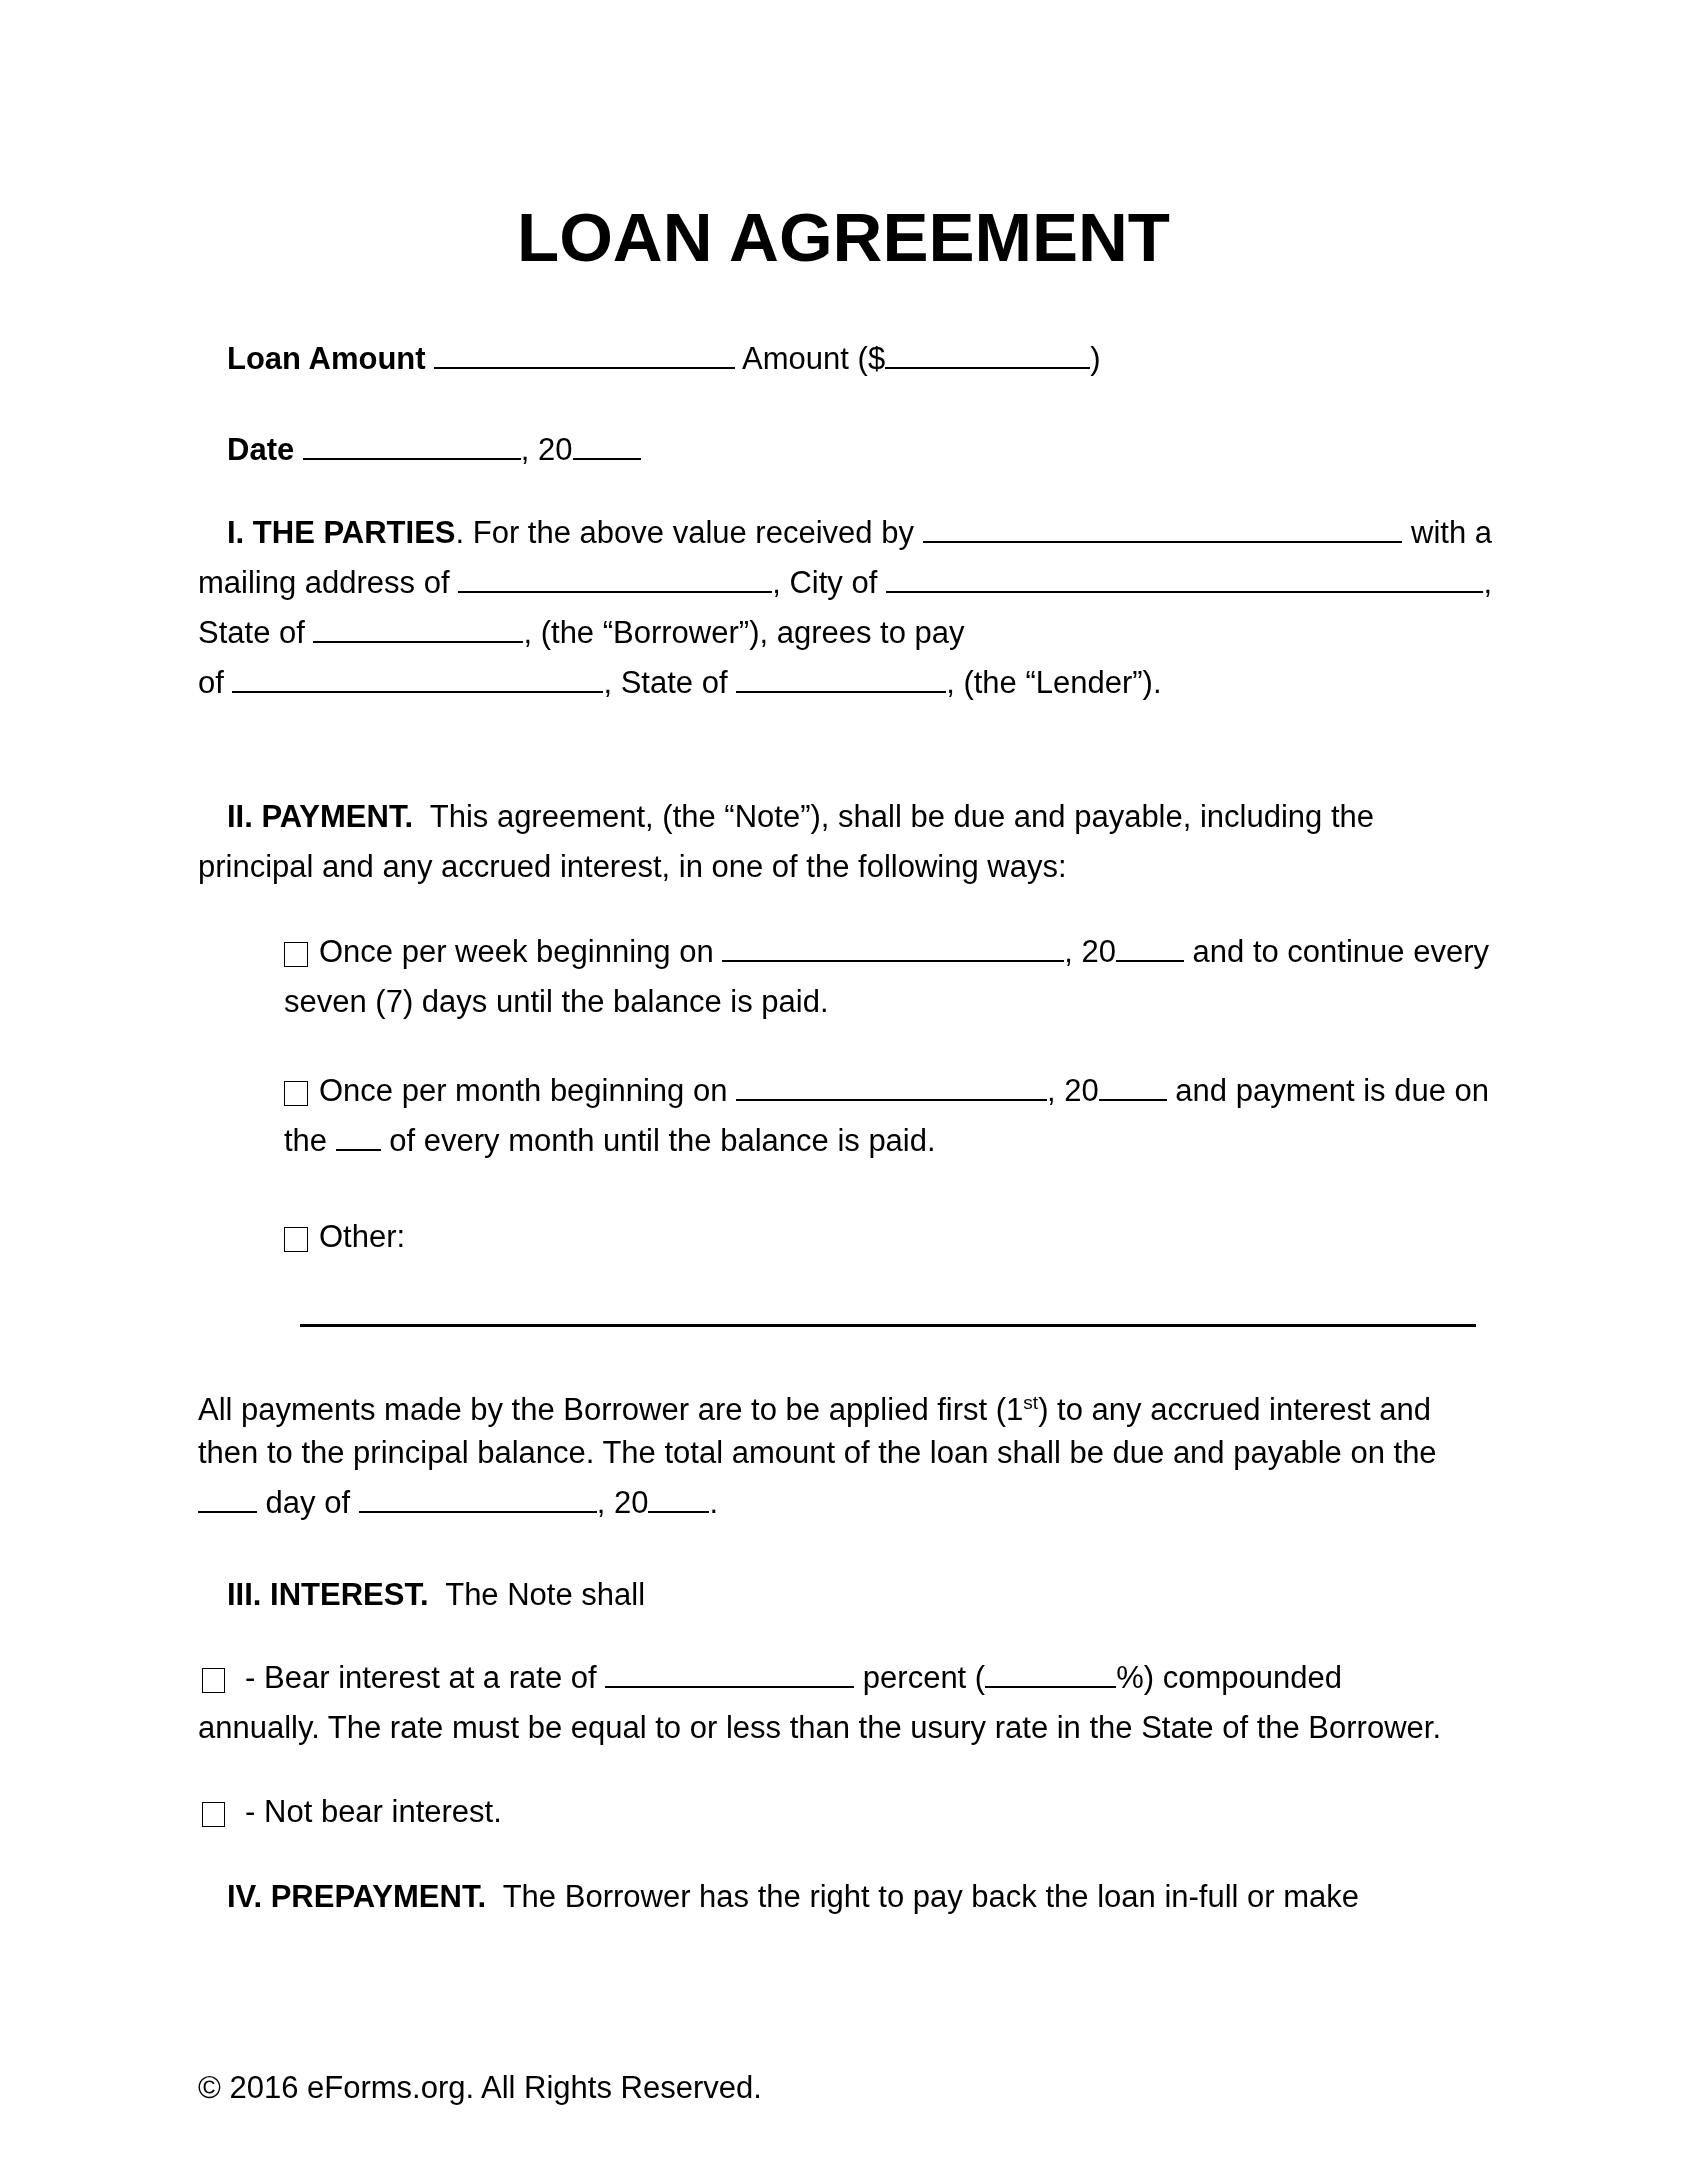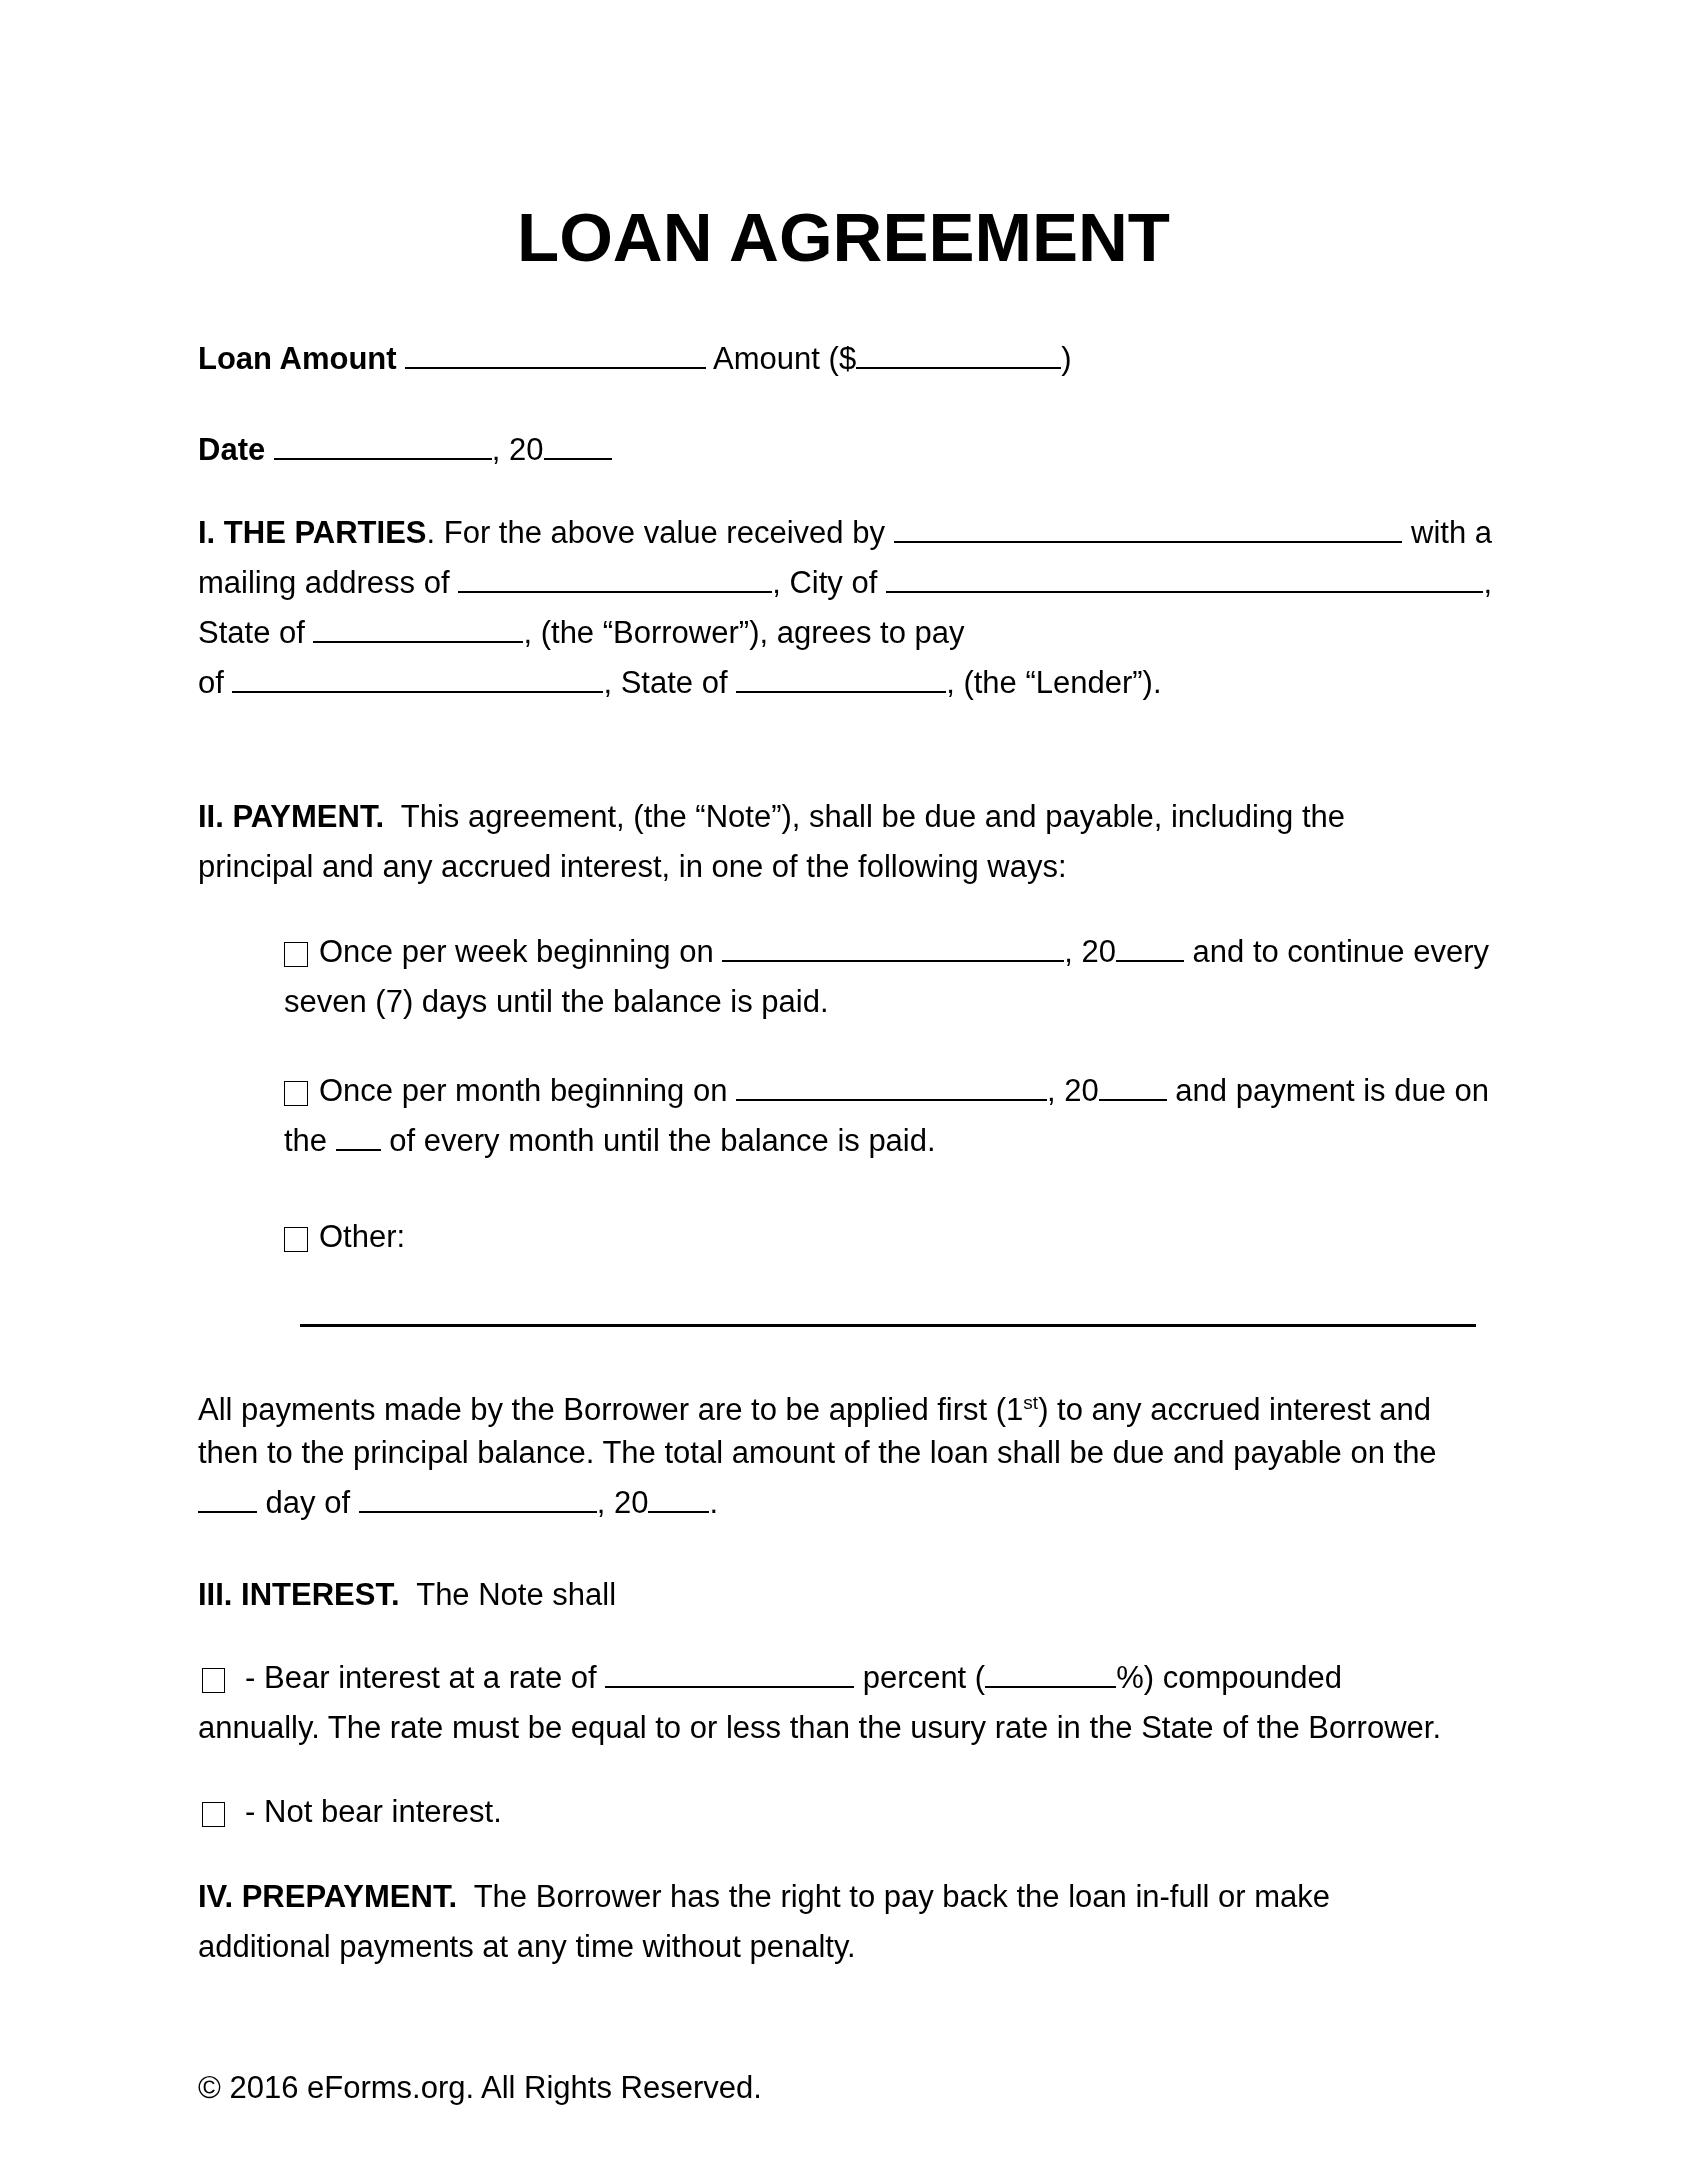--- a/index.html
+++ b/index.html
@@ -7,21 +7,21 @@
   .page {
     position:relative; width:1687px; height:2184px; background:#ffffff;
     font-family:"Liberation Sans", sans-serif; font-size:31px; color:#000;
     overflow:hidden;
   }
   .abs { position:absolute; left:198px; width:1294px; }
   .indent { left:284px; width:1205px; }
   .line { display:flex; align-items:baseline; height:50px; line-height:50px; }
   .pline { height:50px; line-height:50px; white-space:pre; }
   .t { white-space:pre; flex:0 0 auto; }
-  .bold { font-weight:bold; }
+  .bold { font-weight:bold;margin-left:29px; }
   .bl { height:23px; border-bottom:2.6px solid #000; margin-bottom:-5.2px; flex:0 0 auto; }
   .grow { flex:1 1 210px; }
   .cb {
     flex:0 0 auto; width:23.6px; height:24.5px; border:1.7px solid #000;
     align-self:flex-end; margin-bottom:10.5px; margin-right:11.4px; background:#fff;
   }
   .cb-margin { margin-left:3.5px; }
   .title {
     position:absolute; left:0; width:100%; top:198px; text-align:center;
     font-size:69px; line-height:79px; font-weight:bold;
@@ -152,19 +152,18 @@
 
   <div class="abs" style="top:1787px">
     <div class="line">
       <span class="cb cb-margin"></span>
       <span class="t"> - Not bear interest.</span>
     </div>
   </div>
 
   <div class="abs" style="top:1872px">
     <div class="pline"><span class="bold">IV. PREPAYMENT.</span><span>  The Borrower has the right to pay back the loan in-full or make</span></div>
-    <div class="pline">additional payments at any time without penalty.</div>
   </div>
 
   <div class="abs pline" style="top:2063px">© 2016 eForms.org. All Rights Reserved.</div>
 
 </div>
 
 
 </body></html>

